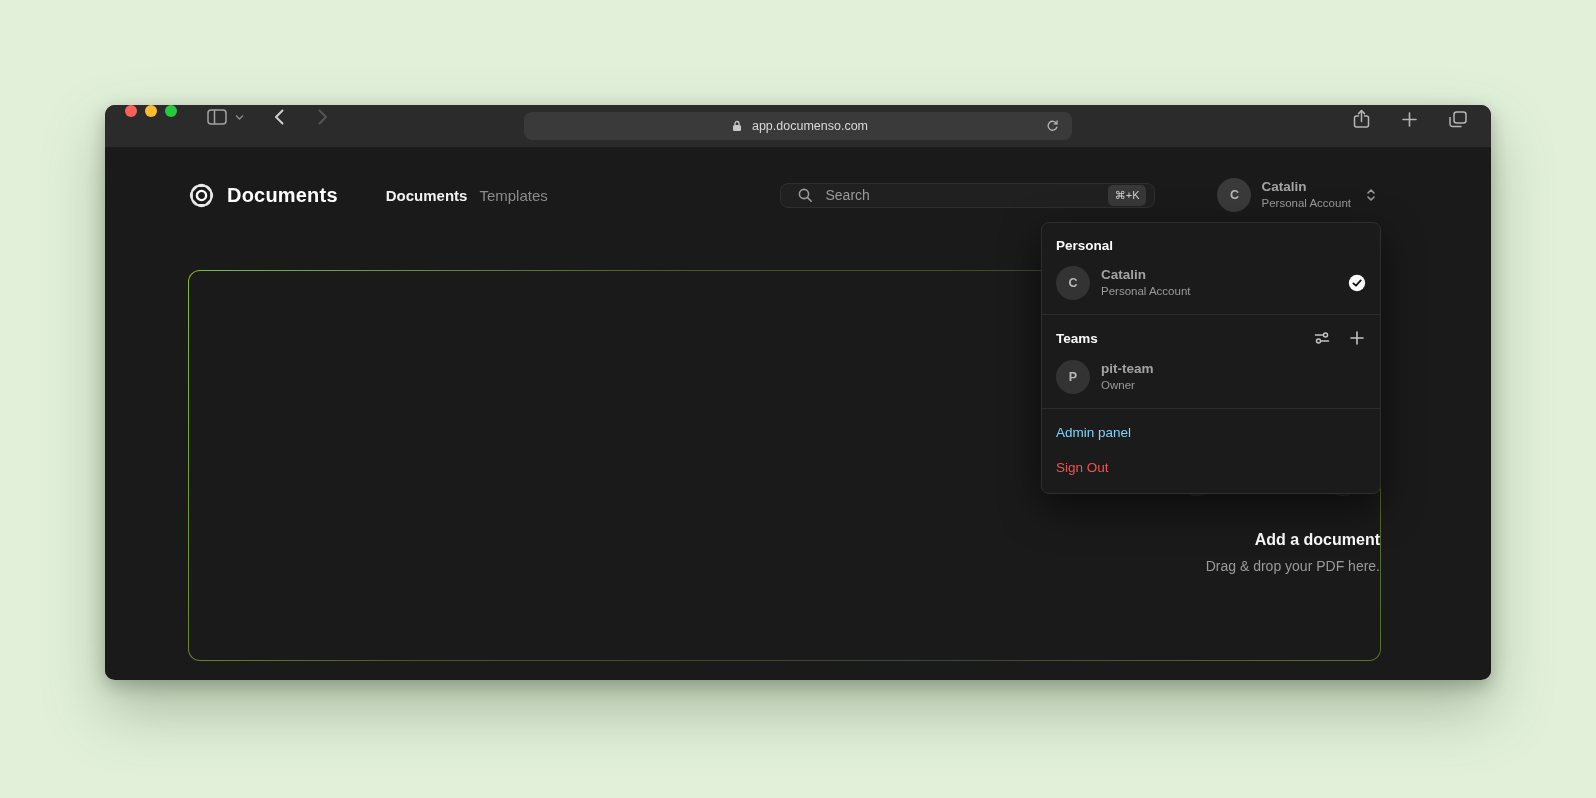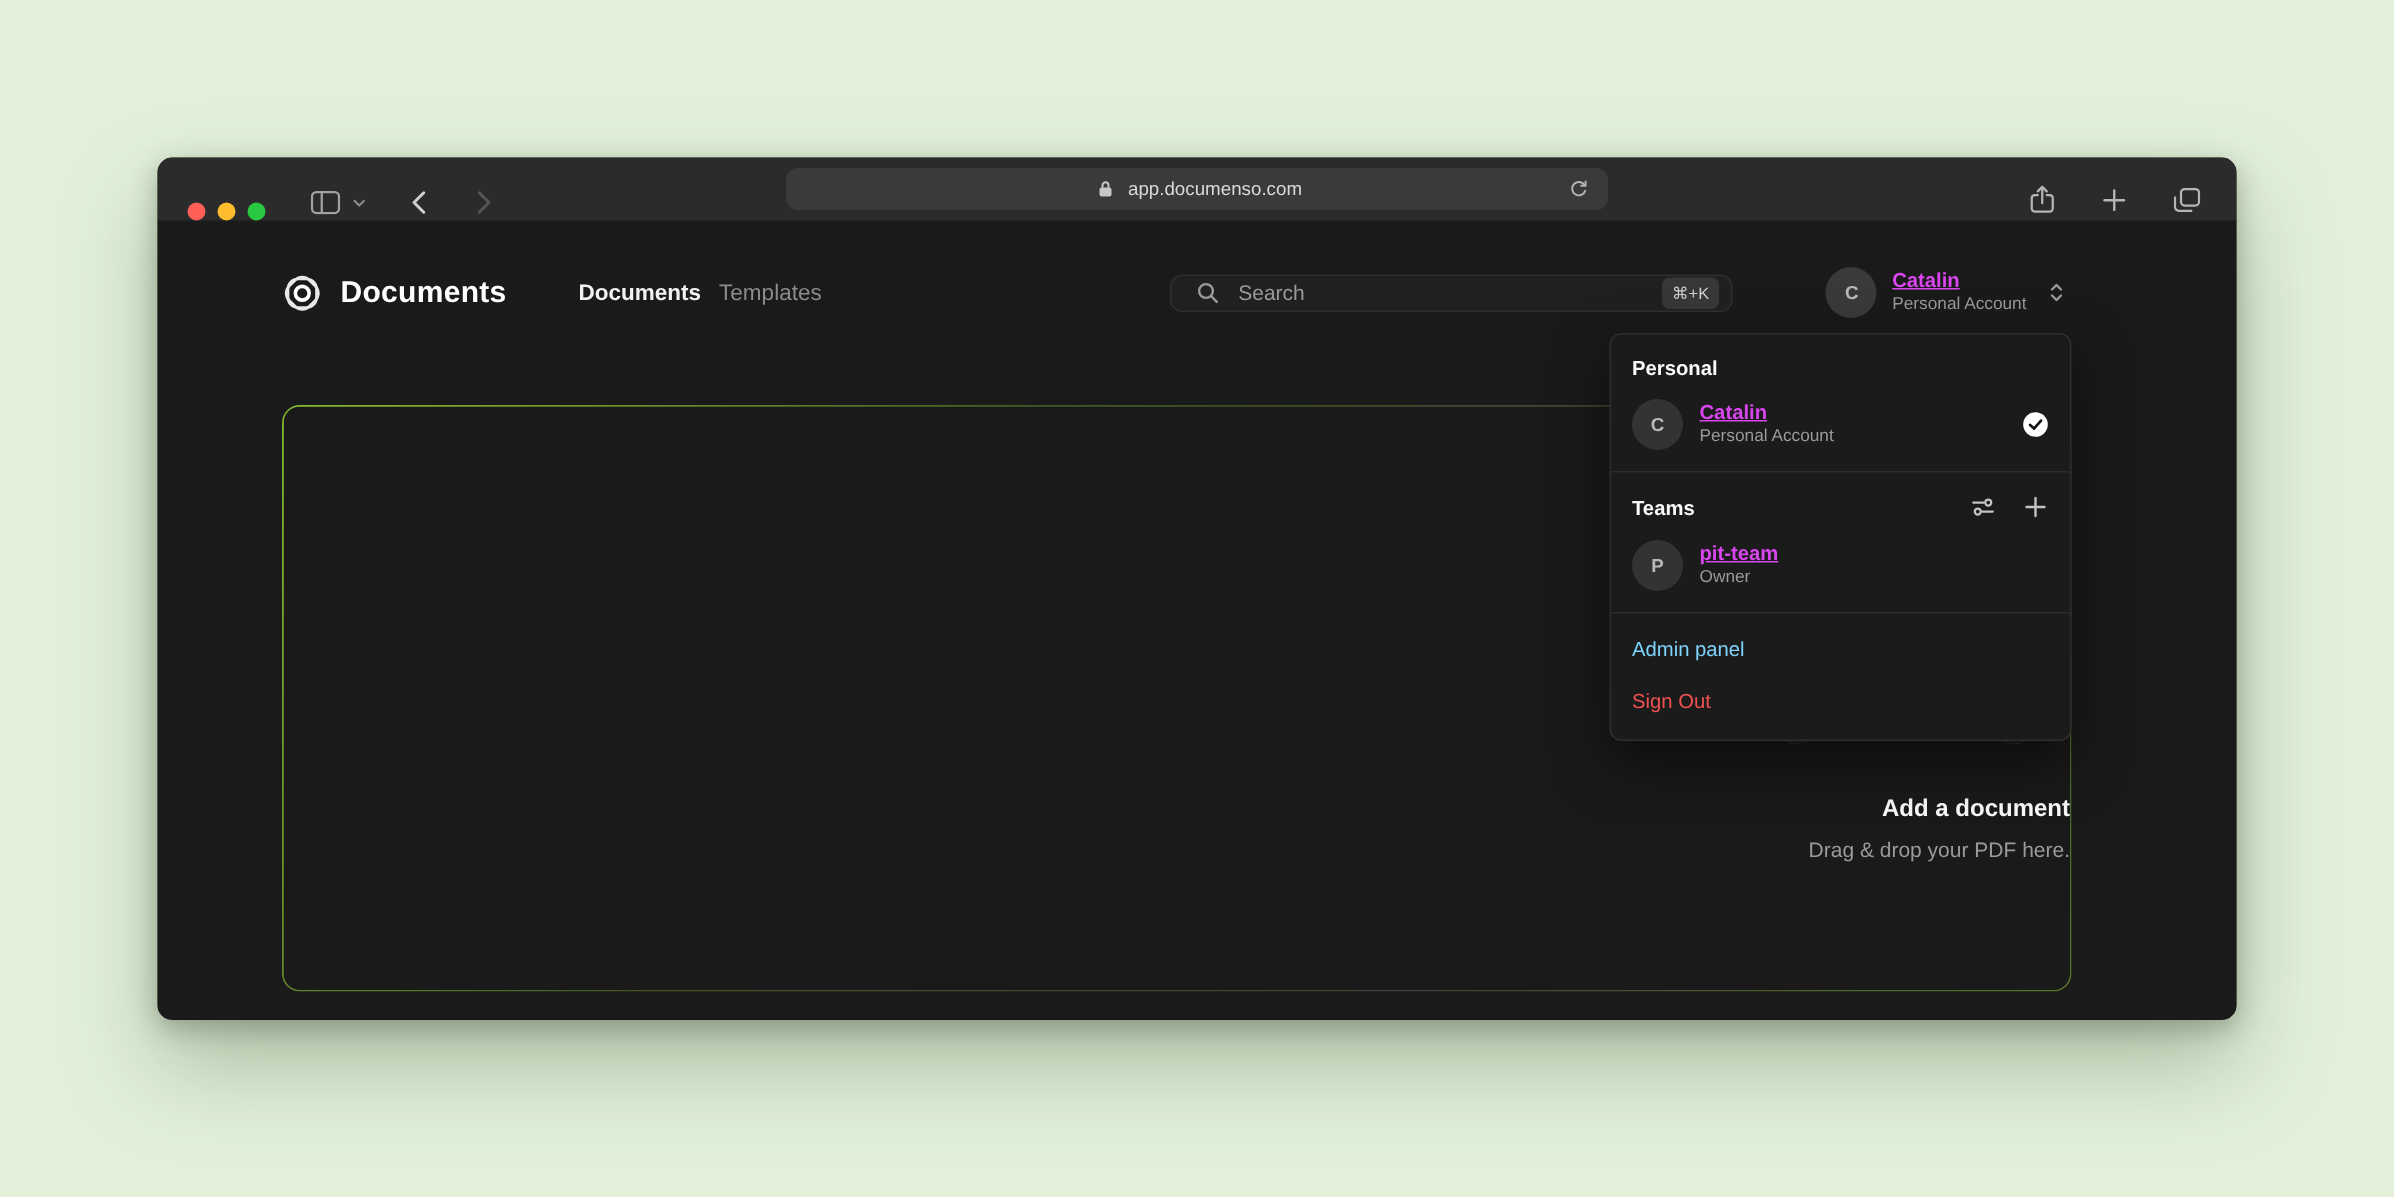--- a/index.html
+++ b/index.html
@@ -11,21 +11,21 @@
   
   .window {
     position:absolute; left:105px; top:105px; width:1386px; height:575px;
     border-radius:10px; overflow:hidden; background:#191919;
     box-shadow:0 30px 60px rgba(70,95,60,.35), 0 6px 18px rgba(0,0,0,.25);
   }
 
   
   .chrome {
     position:relative; height:43px; background:#2b2b2b;
-    display:flex; align-items:flex-end; padding:0 20px;
+    display:flex; align-items:flex-start; padding:0 20px;
     border-bottom:1px solid #1c1c1c;
   }
   .traffic { display:flex; gap:8px; margin-right:26px; }
   .light { width:12px; height:12px; border-radius:50%; cursor:default; }
   .toolbar-group { display:flex; align-items:center; }
   .tbtn { display:flex; align-items:center; justify-content:center; padding:4px; cursor:default; }
   .tbtn svg { display:block; }
   .nav-arrows { display:flex; align-items:center; gap:26px; margin-left:22px; }
 
   .url-pill {
@@ -66,26 +66,26 @@
     background:#383838; color:#cfcfcf; font-size:11px;
     padding:4px 7px; border-radius:5px; white-space:nowrap;
   }
 
   .account { display:flex; align-items:center; gap:10px; cursor:pointer; }
   .avatar {
     width:34px; height:34px; border-radius:50%; background:#3a3a3a;
     color:#b8b8b8; font-size:12.5px; font-weight:600;
     display:flex; align-items:center; justify-content:center; flex:0 0 auto;
   }
-  .acct-name { color:#d946ef; font-size:13.5px; font-weight:700; line-height:1.25;text-decoration:underline; }
+  .acct-name { color:#a3a3a3; font-size:13.5px; font-weight:700; line-height:1.25; }
   .acct-sub { color:#9a9a9a; font-size:11.5px; line-height:1.25; }
 
   
   .menu {
-    position:absolute; top:74px; right:110px; width:308px; z-index:20;
+    position:absolute; top:74px; right:110px; width:340px; z-index:20;
     background:#1b1b1b; border:1px solid #2f2f2f; border-radius:8px;
     box-shadow:0 14px 38px rgba(0,0,0,.55); padding:6px 0 8px;
   }
   .section-label { padding:9px 14px 5px; color:#fafafa; font-size:13.5px; font-weight:700; }
   .menu-acct-row { display:flex; align-items:center; gap:11px; padding:8px 14px; cursor:pointer; }
   .menu-acct-row .grow { flex:1; }
   .menu .avatar { background:#333; }
   .divider { height:1px; background:#2c2c2c; margin:6px 0; }
   .teams-head { display:flex; align-items:center; padding:7px 14px 4px; }
   .teams-icons { margin-left:auto; display:flex; align-items:center; gap:16px; }

